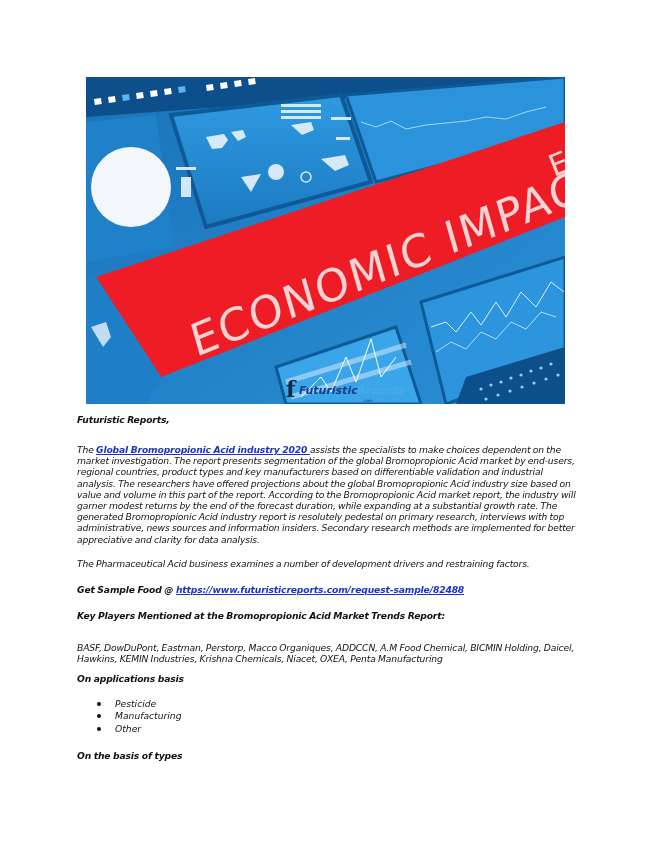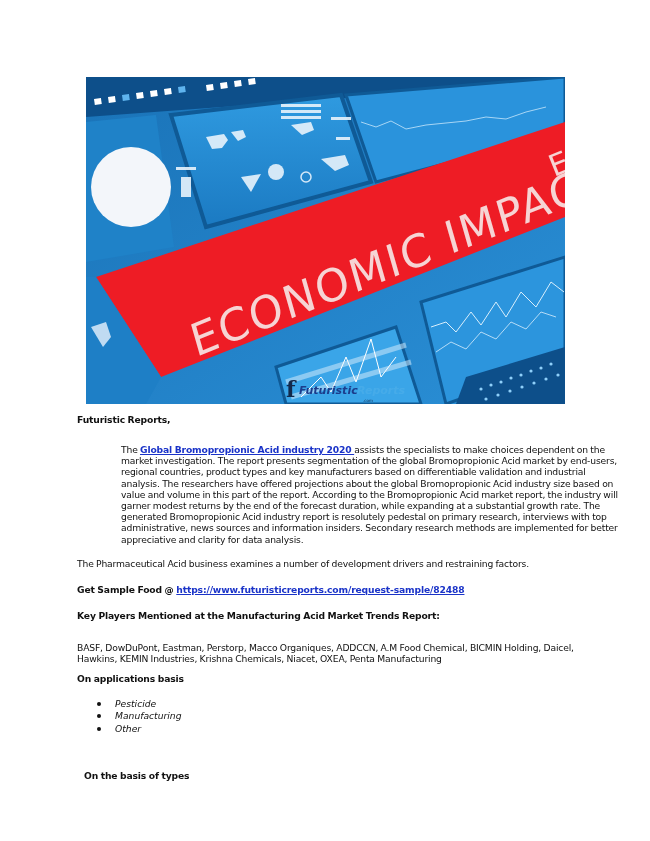--- a/index.html
+++ b/index.html
@@ -37,31 +37,32 @@
     .content {
       position: absolute;
       left: 77px;
       top: 414px;
       width: 500px;
     }
     .para {
       margin: 0;
       letter-spacing: -0.15px;
       word-spacing: -0.4px;
+      font-style: italic;
     }
     .bold {
       font-weight: bold;
     }
     .link {
       color: #1a33c8;
       text-decoration: underline;
       font-weight: bold;
     }
     .p-greeting { position: absolute; top: 0; left: 0; }
-    .p-intro { position: absolute; top: 30px; left: 0; width: 500px; margin-left: 44px; }
+    .p-intro { position: absolute; top: 30px; left: 0; width: 500px; }
     .p-drivers { position: absolute; top: 144px; left: 0; }
     .p-sample { position: absolute; top: 170px; left: 0; }
     .p-keyplayers-h { position: absolute; top: 196px; left: 0; }
     .p-keyplayers { position: absolute; top: 228px; left: 0; width: 500px; }
     .p-apps-h { position: absolute; top: 259px; left: 0; text-align: center; }
     .apps-list {
       position: absolute;
       top: 284px;
       left: 0;
       list-style: none;
@@ -74,21 +75,21 @@
     }
     .apps-list li .bullet {
       position: absolute;
       left: 20px;
       top: 4px;
       width: 4px;
       height: 4px;
       border-radius: 50%;
       background: #111;
     }
-    .p-types-h { position: absolute; top: 356px; left: 0; margin-left: 7px; }
+    .p-types-h { position: absolute; top: 336px; left: 0; }
   </style>
 </head>
 <body>
 
 <div class="page">
 
   <div class="hero">
     <svg width="479" height="327" viewBox="0 0 479 327" xmlns="http://www.w3.org/2000/svg">
       <defs>
         <linearGradient id="bgG" x1="0" y1="0" x2="1" y2="1">
@@ -191,21 +192,21 @@
   <div class="content">
 
     <p class="para bold p-greeting">Futuristic Reports,</p>
 
     <p class="para p-intro"><span>The </span><a class="link" href="#">Global Bromopropionic Acid industry 2020 </a><span> assists the specialists to make choices dependent on the market investigation. The report presents segmentation of the global Bromopropionic Acid market by end-users, regional countries, product types and key manufacturers based on differentiable validation and industrial analysis. The researchers have offered projections about the global Bromopropionic Acid industry size based on value and volume in this part of the report. According to the Bromopropionic Acid market report, the industry will garner modest returns by the end of the forecast duration, while expanding at a substantial growth rate. The generated Bromopropionic Acid industry report is resolutely pedestal on primary research, interviews with top administrative, news sources and information insiders. Secondary research methods are implemented for better appreciative and clarity for data analysis.</span></p>
 
     <p class="para p-drivers">The Pharmaceutical Acid business examines a number of development drivers and restraining factors.</p>
 
     <p class="para bold p-sample"><span>Get Sample Food @ </span><a class="link" href="#">https://www.futuristicreports.com/request-sample/82488</a></p>
 
-    <p class="para bold p-keyplayers-h">Key Players Mentioned at the Manufacturing Acid Market Trends Report:</p>
+    <p class="para bold p-keyplayers-h">Key Players Mentioned at the Bromopropionic Acid Market Trends Report:</p>
 
     <p class="para p-keyplayers">BASF, DowDuPont, Eastman, Perstorp, Macco Organiques, ADDCCN, A.M Food Chemical, BICMIN Holding, Daicel, Hawkins, KEMIN Industries, Krishna Chemicals, Niacet, OXEA, Penta Manufacturing</p>
 
     <p class="para bold p-apps-h">On applications basis</p>
 
     <ul class="apps-list">
       <li><span class="bullet"></span><span>Pesticide</span></li>
       <li><span class="bullet"></span><span>Manufacturing</span></li>
       <li><span class="bullet"></span><span>Other</span></li>
     </ul>

